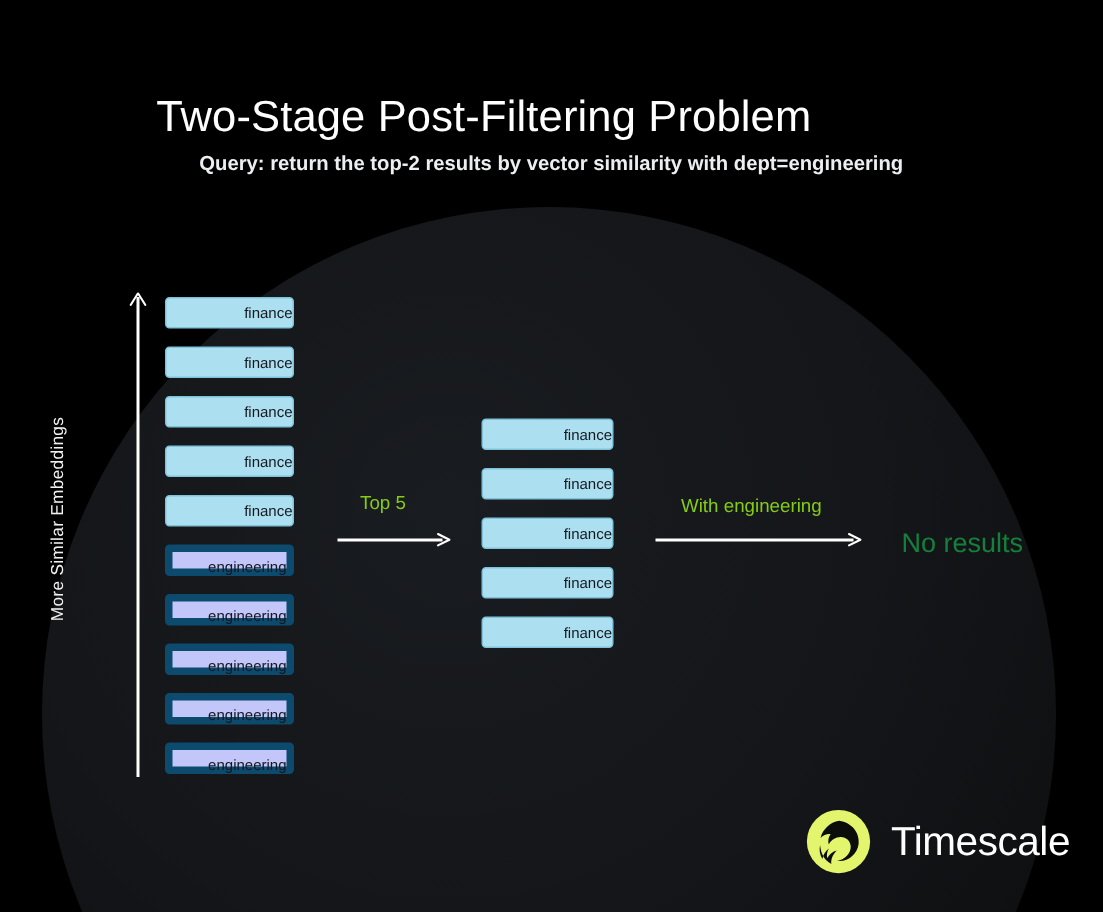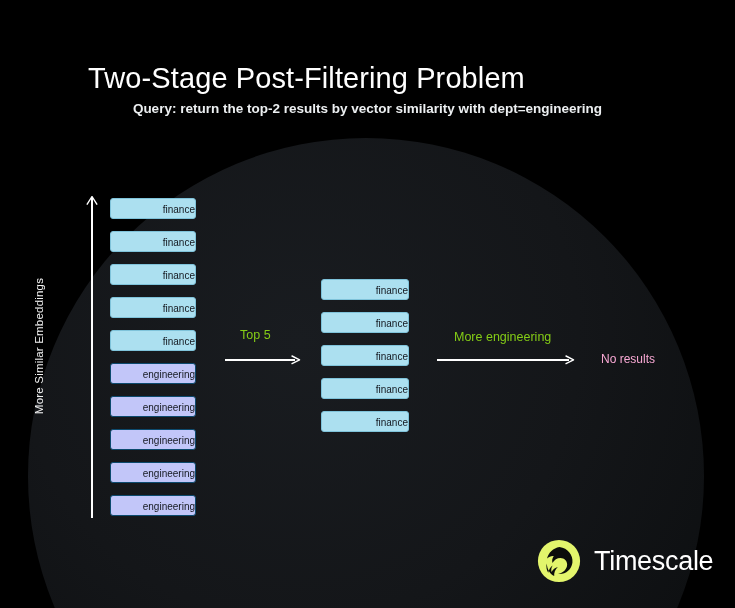--- a/index.html
+++ b/index.html
@@ -25,21 +25,21 @@
     width: 676px;
     height: 676px;
     border-radius: 50%;
     background: radial-gradient(circle at 40% 30%, #191c20 0%, #141619 45%, #0e1012 75%, #0a0b0d 100%);
     pointer-events: none;
   }
 
   
   .title {
     position: absolute;
-    left: 0;
+    left: 16px;
     top: 62px;
     width: 613px;
     text-align: center;
     color: #ffffff;
     font-size: 29px;
     font-weight: 400;
     letter-spacing: 0.1px;
   }
   .subtitle {
     position: absolute;
@@ -93,21 +93,21 @@
     color: #14181f;
     border-radius: 3px;
     box-sizing: border-box;
   }
   .pill.finance {
     background: #ace0f0;
     border: 1px solid #7fc3da;
   }
   .pill.engineering {
     background: #c2c6f9;
-    border: 1px solid #0c4a6e;
+    border: 5px solid #0c4a6e;
   }
 
   
   .harrow {
     position: absolute;
     height: 10px;
   }
   .harrow .shaft {
     position: absolute;
     left: 0;
@@ -121,22 +121,22 @@
     overflow: visible;
   }
   .arrow-label {
     position: absolute;
     color: #84cc16;
     font-size: 12.5px;
     white-space: nowrap;
   }
   .result-text {
     position: absolute;
-    color: #f9a8d4;
-    font-size: 12px;
+    color: #15803d;
+    font-size: 18px;
     white-space: nowrap;
   }
 
   
   .logo-wrap {
     position: absolute;
     left: 536px;
     top: 537px;
     height: 48px;
     display: flex;
@@ -191,21 +191,21 @@
   </div>
 
   <div id="topk-column">
       <div class="pill finance" style="left: 321px; width: 88px; top: 279px;">finance</div>
       <div class="pill finance" style="left: 321px; width: 88px; top: 312px;">finance</div>
       <div class="pill finance" style="left: 321px; width: 88px; top: 345px;">finance</div>
       <div class="pill finance" style="left: 321px; width: 88px; top: 378px;">finance</div>
       <div class="pill finance" style="left: 321px; width: 88px; top: 411px;">finance</div>
     </div>
 
-  <div class="arrow-label" style="left:454px; top:330px;">More engineering</div>
+  <div class="arrow-label" style="left:454px; top:330px;">With engineering</div>
   <div class="harrow" style="left:437px; top:355px; width:140px;">
     <div class="shaft" style="width:132px;"></div>
     <svg width="12" height="10" viewBox="0 0 12 10" style="left:128px;">
       <path d="M1 1 L8.6 4.8 L1 8.6" stroke="#ffffff" stroke-width="1.4" fill="none" stroke-linecap="round" stroke-linejoin="round"></path>
     </svg>
   </div>
 
   <div class="result-text" style="left:601px; top:352px;">No results</div>
 
   <div class="logo-wrap">

